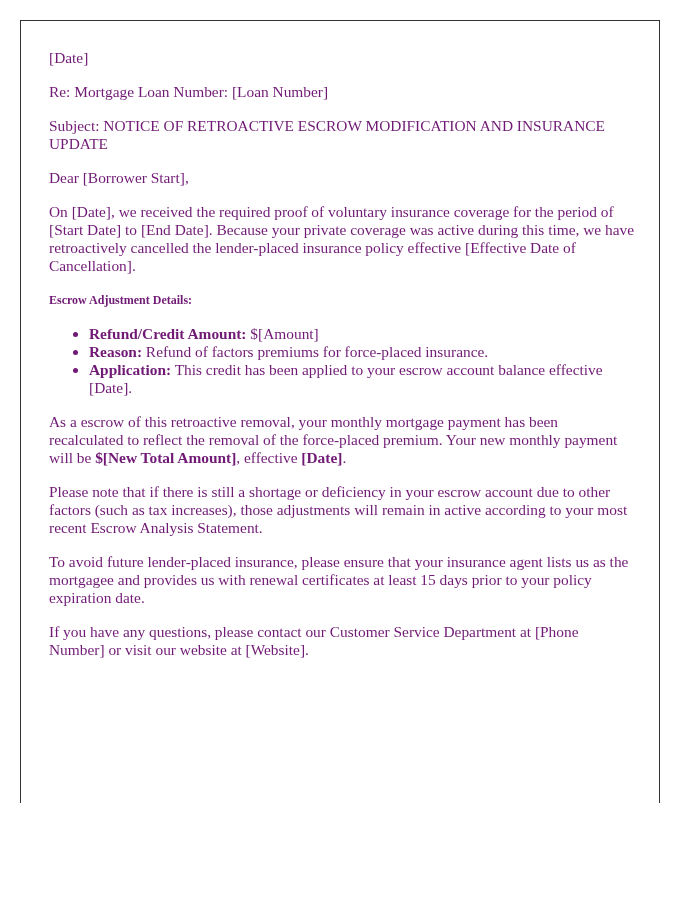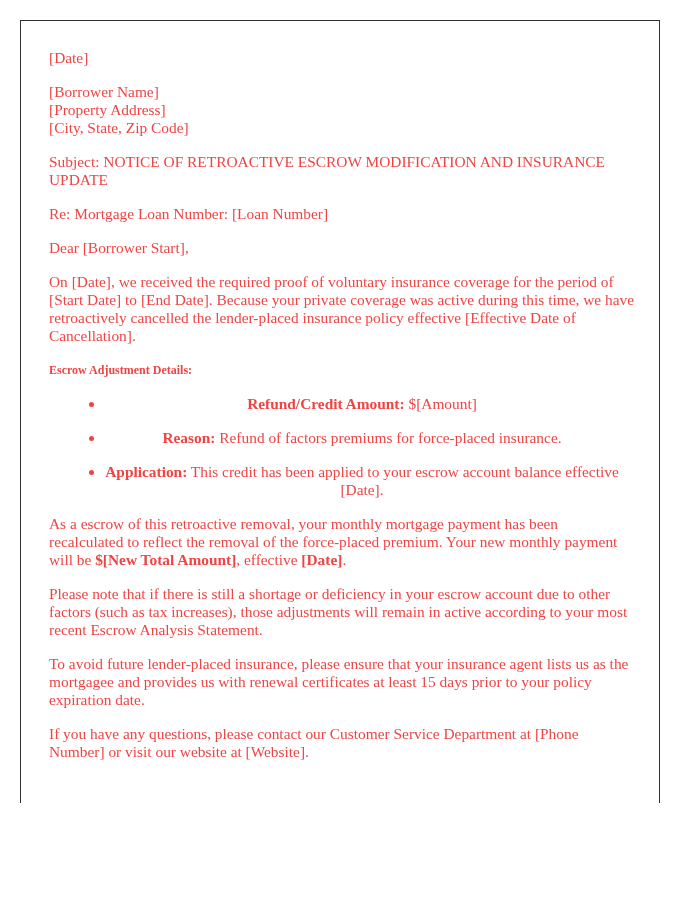--- a/index.html
+++ b/index.html
@@ -14,45 +14,40 @@
     overflow: hidden;
     background: #fff;
   }
   .letter {
     position: absolute;
     left: 28px; top: 28px;
     width: 586px;
     font-family: "Liberation Serif", "DejaVu Serif", serif;
     font-size: 15.4px;
     line-height: 18px;
-    color: #ef4444;
+    color: #701a75;
   }
   .letter p { margin: 0 0 16px 0; }
   .letter .addr { margin-bottom: 16px; }
   .letter .addr div { margin: 0; }
   .letter h4 { margin: 0 0 16px 0; font-size: 12px; font-weight: bold; }
   .letter ul { margin: 0 0 16px 0; padding-left: 40px; }
-  .letter li { margin: 16px; text-align: center; }
+  .letter li { margin: 0; }
   b { font-weight: bold; }
 </style>
 </head>
 <body>
 
 <div class="page-frame">
   <div class="letter">
     <p>[Date]</p>
 
-    <div class="addr">
-      <div>[Borrower Name]</div>
-      <div>[Property Address]</div>
-      <div>[City, State, Zip Code]</div>
-    </div>
 
+    <p>Re: Mortgage Loan Number: [Loan Number]</p>
     <p>Subject: NOTICE OF RETROACTIVE ESCROW MODIFICATION AND INSURANCE UPDATE</p>
-    <p>Re: Mortgage Loan Number: [Loan Number]</p>
     <p>Dear [Borrower Start],</p>
     <p>On [Date], we received the required proof of voluntary insurance coverage for the period of [Start Date] to [End Date]. Because your private coverage was active during this time, we have retroactively cancelled the lender-placed insurance policy effective [Effective Date of Cancellation].</p>
 
     <h4>Escrow Adjustment Details:</h4>
     <ul>
       <li><b>Refund/Credit Amount:</b><span> $[Amount]</span></li>
       <li><b>Reason:</b><span> Refund of factors premiums for force-placed insurance.</span></li>
       <li><b>Application:</b><span> This credit has been applied to your escrow account balance effective [Date].</span></li>
     </ul>
 

